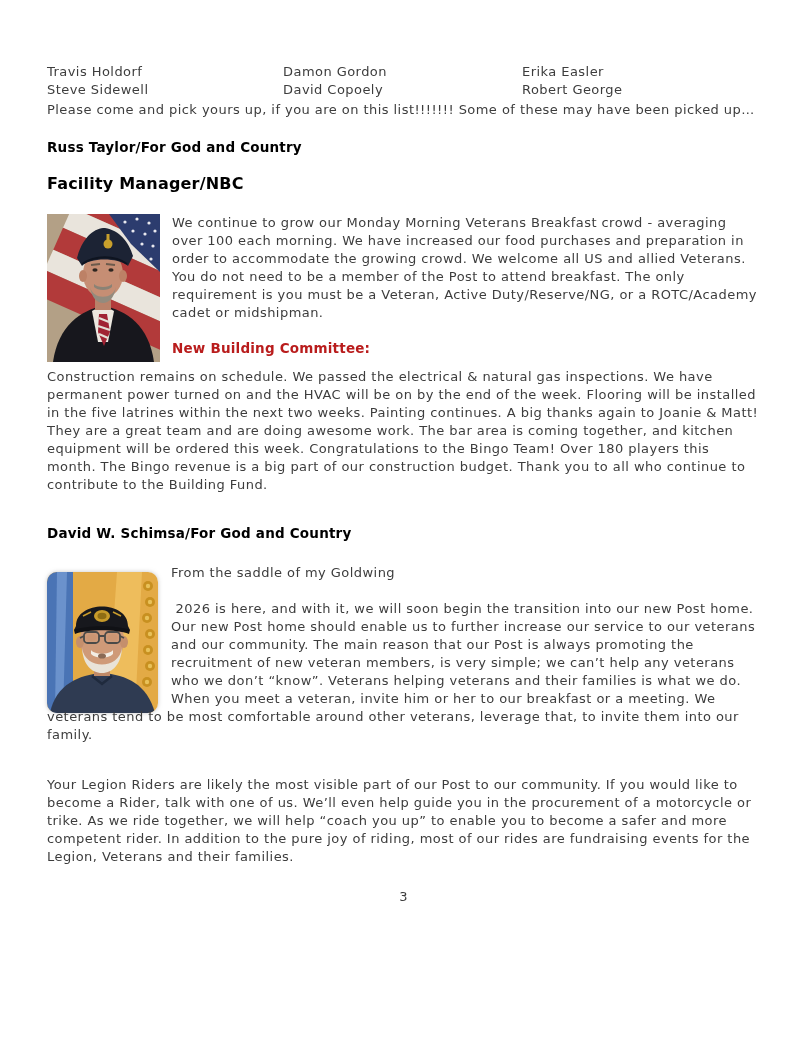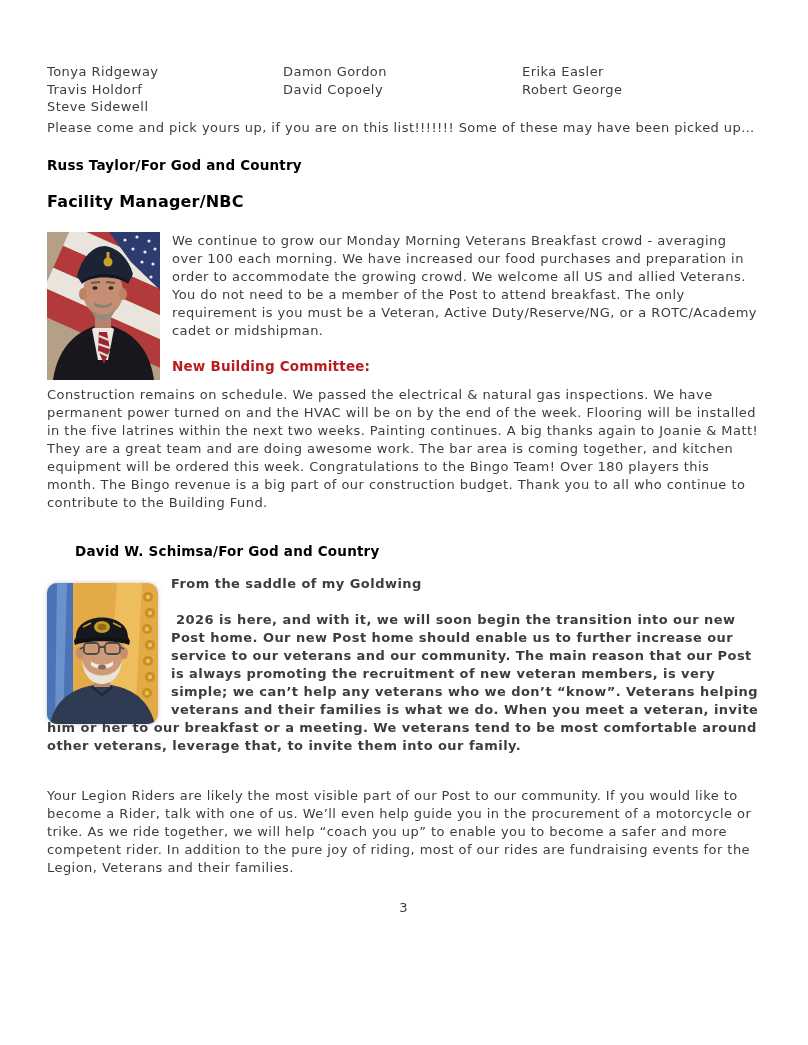--- a/index.html
+++ b/index.html
@@ -25,42 +25,41 @@
   .heading{margin-top:18px;font-weight:bold;color:#000;font-size:16px;line-height:20px;letter-spacing:0.2px;}
 
   .facility-section{margin-top:20px;}
   .photo1{
     float:left;width:113px;height:148px;margin:0 12px 0 0;
     display:block;
   }
   .committee{margin-top:17px;font-weight:bold;color:#b91c1c;font-size:13.5px;letter-spacing:0.2px;}
   .construction{clear:both;margin-top:11px;}
 
-  .sig2{margin-top:30px;margin-left:28px;}
-  .alr-section{margin-top:15px;font-weight:bold;}
+  .sig2{margin-top:30px;}
+  .alr-section{margin-top:22px;}
   .photo2{
     float:left;width:111px;height:141px;margin:8px 13px -10px 0;
     display:block;border-radius:10px;overflow:hidden;
     box-shadow:0 0 4px rgba(150,150,150,.55);
   }
   .goldwing{margin:0;}
   .transition{margin-top:18px;white-space:pre-wrap;}
   .riders{clear:both;margin-top:32px;}
 
   .page-number{margin-top:22px;text-align:center;color:#3d3d3d;}
   svg{display:block;}
 </style>
 </head>
 <body>
 
 <div class="page">
 
   <div class="names-row">
     <div class="names-col c1">
-      <div>Tonya Ridgeway</div>
       <div>Travis Holdorf</div>
       <div>Steve Sidewell</div>
     </div>
     <div class="names-col c2">
       <div>Damon Gordon</div>
       <div>David Copoely</div>
     </div>
     <div class="names-col c3">
       <div>Erika Easler</div>
       <div>Robert George</div>

